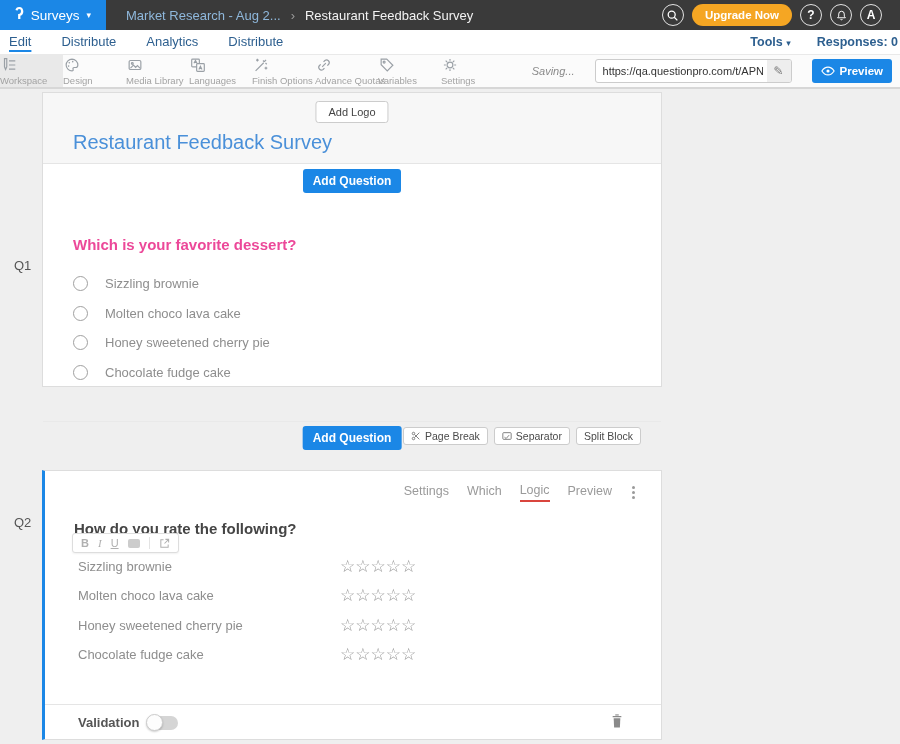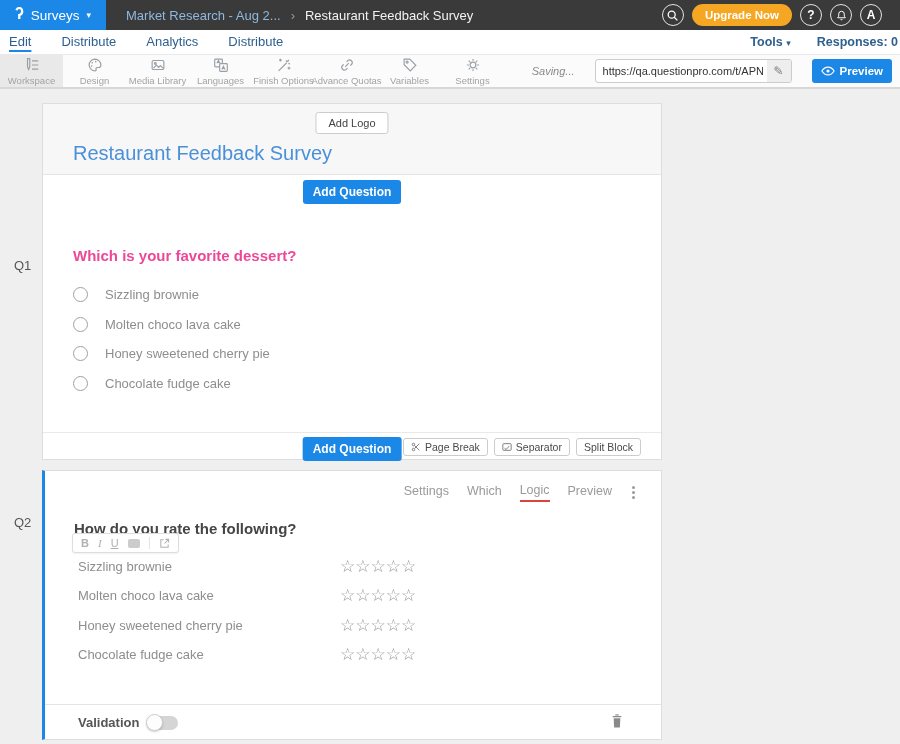--- a/index.html
+++ b/index.html
@@ -24,39 +24,39 @@
   
   .navrow { position:absolute; top:30px; left:0; width:900px; height:25px; background:#fff; display:flex; align-items:center; border-bottom:1px solid #e9e9e9; }
   .nav-tabs { display:flex; gap:30px; padding-left:9px; }
   .nav-tab { font-size:13px; color:#2d5f8f; font-weight:normal; cursor:pointer; padding-bottom:2px; }
   .nav-tab.active { text-decoration:underline; text-decoration-color:#1b87e6; text-underline-offset:4px; text-decoration-thickness:2px; }
   .nav-right { margin-left:auto; display:flex; gap:26px; padding-right:2px; font-size:12.5px; color:#2d5f8f; font-weight:bold; }
   .nav-right .caret { font-size:9px; }
 
   
   .toolbar { position:absolute; top:55px; left:0; width:900px; height:34px; background:#fbfbfb; border-bottom:2px solid #d7d7d7; display:flex; align-items:stretch; }
-  .tool-item { width:63px; display:flex; flex-direction:column; align-items:center; justify-content:center; gap:1px; cursor:pointer; }
+  .tool-item { width:63px; display:flex; flex-direction:column; justify-content:center; gap:1px; cursor:pointer; }
   .tool-item.active { background:#e9e9e9; }
   .tool-item svg { display:block; }
   .tool-label { font-size:9.5px; color:#a3a3a3; white-space:nowrap; }
   .tool-right { margin-left:auto; display:flex; align-items:center; gap:20px; padding-right:8px; }
   .saving { font-size:11px; font-style:italic; color:#8a8a8a; }
   .url-box { width:197px; height:24px; border:1px solid #ccc; border-radius:3px; background:#fff; display:flex; align-items:center; overflow:hidden; }
   .url-input { flex:1; border:none; outline:none; font-size:11px; color:#333; padding:0 4px 0 7px; min-width:0; font-family:"Liberation Sans",sans-serif; }
   .url-pencil { width:24px; height:100%; background:#eee; display:flex; align-items:center; justify-content:center; color:#777; font-size:12px; cursor:pointer; }
   .preview-btn { height:24px; background:#1b87e6; border:none; border-radius:3px; color:#fff; font-size:11.5px; font-weight:bold; display:flex; align-items:center; gap:5px; padding:0 9px; cursor:pointer; }
 
   
   .main { position:absolute; top:91px; left:0; width:900px; height:653px; }
   .q-label { position:absolute; left:14px; font-size:13px; color:#555; }
   .q1-label { top:167px; }
   .q2-label { top:424px; }
 
   .card { position:absolute; left:42px; width:620px; background:#fff; border:1px solid #ddd; }
-  .card1 { top:12px; height:357px; }
+  .card1 { top:1px; height:295px; }
   .card-header { position:relative; height:71px; background:#f7f7f7; border-bottom:1px solid #e5e5e5; }
   .add-logo-btn { position:absolute; top:8px; left:50%; transform:translateX(-50%); background:#fff; border:1px solid #ccc; border-radius:3px; font-size:11px; color:#444; padding:4px 12px; cursor:pointer; }
   .survey-title { position:absolute; left:30px; bottom:9px; font-size:20px; color:#4a90d9; }
   .add-q-row { position:absolute; top:76px; left:0; width:100%; display:flex; justify-content:center; }
   .add-q-btn { background:#1b87e6; border:none; border-radius:3px; color:#fff; font-size:12px; font-weight:bold; padding:5px 10px; cursor:pointer; }
   .q1-text { position:absolute; top:143px; left:30px; font-size:15px; font-weight:bold; color:#ec4899; }
   .q1-options { position:absolute; top:176px; left:30px; }
   .opt-row { height:29.5px; display:flex; align-items:center; gap:17px; cursor:pointer; }
   .radio { width:15px; height:15px; border:1.5px solid #a0a0a0; border-radius:50%; background:#fff; flex:none; }
   .opt-label { font-size:13px; color:#8e8e8e; }

